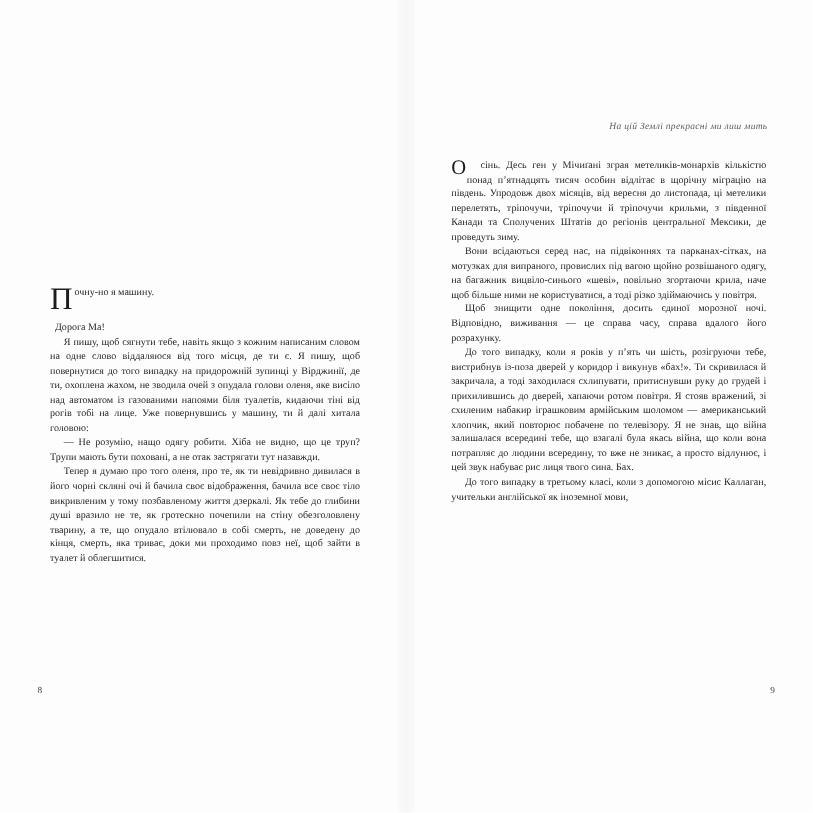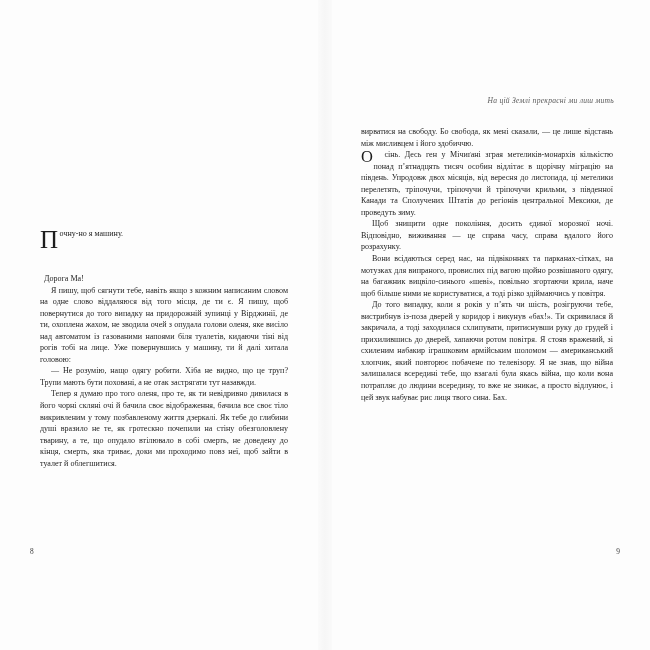--- a/index.html
+++ b/index.html
@@ -57,21 +57,21 @@
     color: #1d1d1d;
   }
   .page-left  .textblock { top: 228px; }
   .page-right .textblock { top: 126px; left: 36px; width: 252px; }
 
   .para {
     margin: 0;
     text-indent: 11px;
   }
   .para.noindent { text-indent: 0; }
-  .para.gap-before { margin-top: 23px; }
+  .para.gap-before { margin-top: 6px; }
   .para.salutation { text-indent: 4px; }
 
   
   .dropline {
     margin: 0;
     text-indent: 0;
     position: relative;
     min-height: 22px;
   }
   .dropcap {
@@ -133,29 +133,29 @@
 
     <div class="folio folio-left">8</div>
   </div>
 
   <div class="page page-right">
 
     <div class="running-head">На цій Землі прекрасні ми лиш мить</div>
 
     <div class="textblock">
 
-      <p class="para noindent">вирватися на свободу. Бо свобода, як мені сказали, — це лише відстань між мисливцем і його здобиччю.</p>
 
       <p class="dropline gap-before">
         <span class="drop-indent"></span><span class="dropcap-right">О</span><span>сінь. Десь ген у Мічиґані зграя метеликів-монархів кількістю понад п’ятнадцять тисяч особин відлітає в щорічну міграцію на південь. Упродовж двох місяців, від вересня до листопада, ці метелики перелетять, тріпочучи, тріпочучи й тріпочучи крильми, з південної Канади та Сполучених Штатів до регіонів центральної Мексики, де проведуть зиму.</span>
       </p>
 
+      <p class="para">Вони всідаються серед нас, на підвіконнях та парканах-сітках, на мотузках для випраного, провислих під вагою щойно розвішаного одягу, на багажник вицвіло-синього «шеві», повільно згортаючи крила, наче щоб більше ними не користуватися, а тоді різко здіймаючись у повітря.</p>
       <p class="para">Щоб знищити одне покоління, досить єдиної морозної ночі. Відповідно, виживання — це справа часу, справа вдалого його розрахунку.</p>
-      <p class="para">Вони всідаються серед нас, на підвіконнях та парканах-сітках, на мотузках для випраного, провислих під вагою щойно розвішаного одягу, на багажник вицвіло-синього «шеві», повільно згортаючи крила, наче щоб більше ними не користуватися, а тоді різко здіймаючись у повітря.</p>
       <p class="para">До того випадку, коли я років у п’ять чи шість, розігруючи тебе, вистрибнув із-поза дверей у коридор і викунув «бах!». Ти скривилася й закричала, а тоді заходилася схлипувати, притиснувши руку до грудей і прихилившись до дверей, хапаючи ротом повітря. Я стояв вражений, зі схиленим набакир іграшковим армійським шоломом — американський хлопчик, який повторює побачене по телевізору. Я не знав, що війна залишалася всередині тебе, що взагалі була якась війна, що коли вона потрапляє до людини всередину, то вже не зникає, а просто відлунює, і цей звук набуває рис лиця твого сина. Бах.</p>
+      <p class="para">До того випадку в третьому класі, коли з допомогою місис Каллаган, учительки англійської як іноземної мови,</p>
     </div>
 
     <div class="folio folio-right">9</div>
   </div>
 
   <div class="gutter"></div>
 
 </div>
 
 </body></html>

